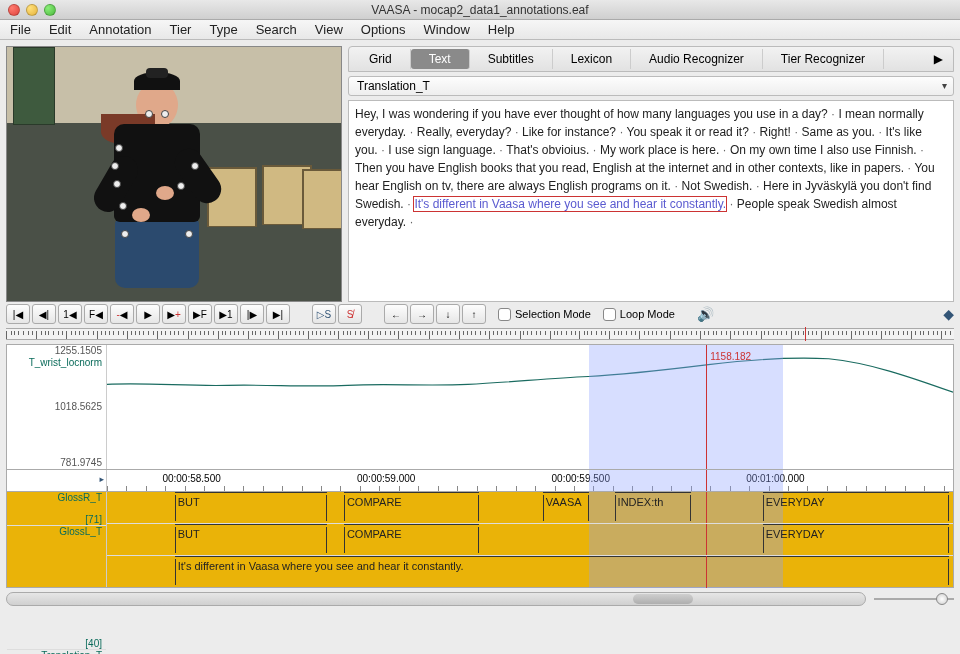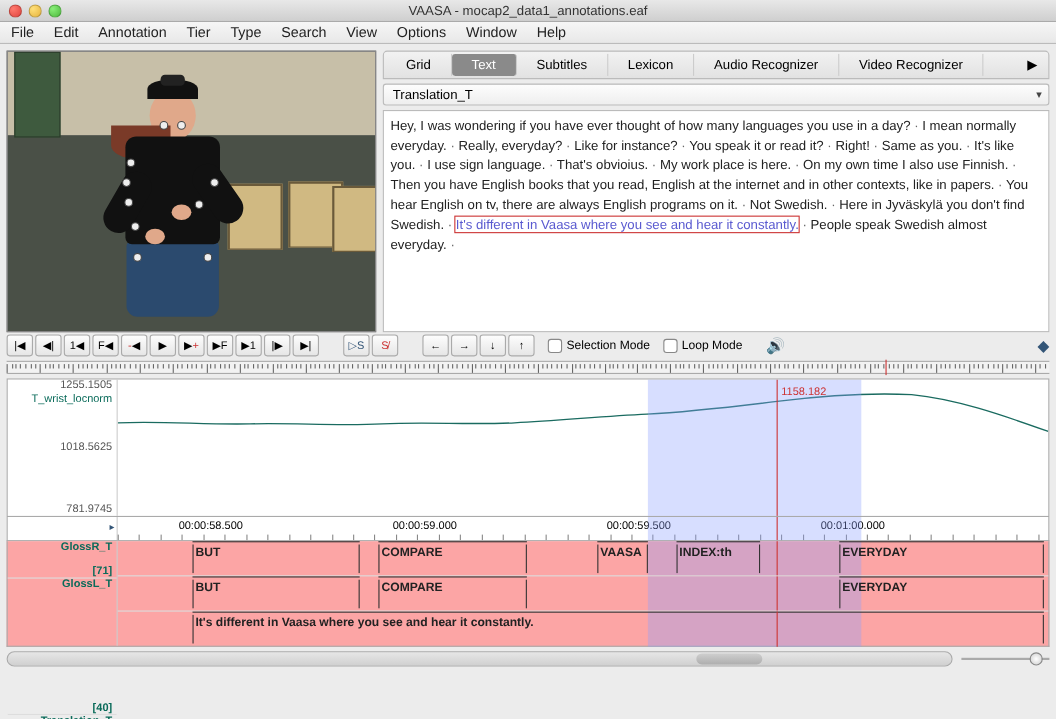--- a/index.html
+++ b/index.html
@@ -87,21 +87,21 @@
 
 .time-ruler { margin: 0 6px; background: #fff; border: 1px solid #aaa; border-top: none; display: flex; height: 22px; }
 .time-ruler .pad { width: 100px; border-right: 1px solid #ccc; position: relative; }
 .arrow-tiny { position: absolute; right: 2px; top: 4px; font-size: 9px; color: #357; }
 .time-ruler .scale { flex: 1; position: relative; font-size: 10px; }
 .time-ruler .tt { position: absolute; top: 3px; transform: translateX(-50%); }
 .time-ruler .tk { position: absolute; bottom: 0; width: 1px; height: 5px; background: #888; }
 .time-ruler .sel-highlight { top: 0; bottom: 0; }
 .time-ruler .playhead-v { top: 0; bottom: 0; }
 
-.anno-area { margin: 0 6px; background: #fca5a5; border: 1px solid #aaa; border-top: none; display: flex; height: 96px; font-weight: bold; }
+.anno-area { margin: 0 6px; background: #eab308; border: 1px solid #aaa; border-top: none; display: flex; height: 96px; }
 .anno-labels { width: 100px; border-right: 1px solid #ccc; display: flex; flex-direction: column; }
 .anno-label-row { flex: 1; border-bottom: 1px solid #ddd; display: flex; align-items: center; justify-content: flex-end; padding-right: 4px; color: #0a6b5a; font-size: 10px; }
 .anno-label-row .count { color: #0a6b5a; }
 .anno-label-row:last-child { border-bottom: none; }
 .anno-tracks { flex: 1; position: relative; }
 .anno-track { height: 32px; border-bottom: 1px solid #ddd; position: relative; }
 .anno-track:last-child { border-bottom: none; }
 .anno-track .sel-highlight { top: 0; bottom: 0; }
 .anno-seg { position: absolute; top: 3px; height: 26px; border-left: 1px solid #333; border-right: 1px solid #333; display: flex; align-items: flex-start; padding: 1px 2px; font-size: 11px; color: #222; }
 .anno-seg .topline { position: absolute; top: -3px; left: -1px; right: -1px; height: 1px; background: #333; }
@@ -172,21 +172,21 @@
     </div>
   </div>
 
   <div class="right-col">
     <div class="tab-row" id="tabbar">
       <div class="tab">Grid</div>
         <div class="tab active">Text</div>
         <div class="tab">Subtitles</div>
         <div class="tab">Lexicon</div>
         <div class="tab">Audio Recognizer</div>
-        <div class="tab">Video Recognizer</div>
+        <div class="tab">Tier Recognizer</div>
         <div class="tab-arrow">▶</div>
     </div>
     <div class="tier-select">
       <span>Translation_T</span>
     </div>
     <div class="text-pane" id="textpane"><span>Hey, I was wondering if you have ever thought of how many languages you use in a day?</span><span class="sep">  ·  </span><span>I mean normally everyday.</span><span class="sep">  ·  </span><span>Really, everyday?</span><span class="sep">  ·  </span><span>Like for instance?</span><span class="sep">  ·  </span><span>You speak it or read it?</span><span class="sep">  ·  </span><span>Right!</span><span class="sep">  ·  </span><span>Same as you.</span><span class="sep">  ·  </span><span>It's like you.</span><span class="sep">  ·  </span><span>I use sign language.</span><span class="sep">  ·  </span><span>That's obvioius.</span><span class="sep">  ·  </span><span>My work place is here.</span><span class="sep">  ·  </span><span>On my own time I also use Finnish.</span><span class="sep">  ·  </span><span>Then you have English books that you read, English at the internet and in other contexts, like in papers.</span><span class="sep">  ·  </span><span>You hear English on tv, there are always English programs on it.</span><span class="sep">  ·  </span><span>Not Swedish.</span><span class="sep">  ·  </span><span>Here in Jyväskylä you don't find Swedish.</span><span class="sep">  ·  </span><span class="hl">It's different in Vaasa where you see and hear it constantly.</span><span class="sep">  ·  </span><span>People speak Swedish almost everyday.</span><span class="sep">  · </span></div>
   </div>
 </div>
 
 <div class="controls">

